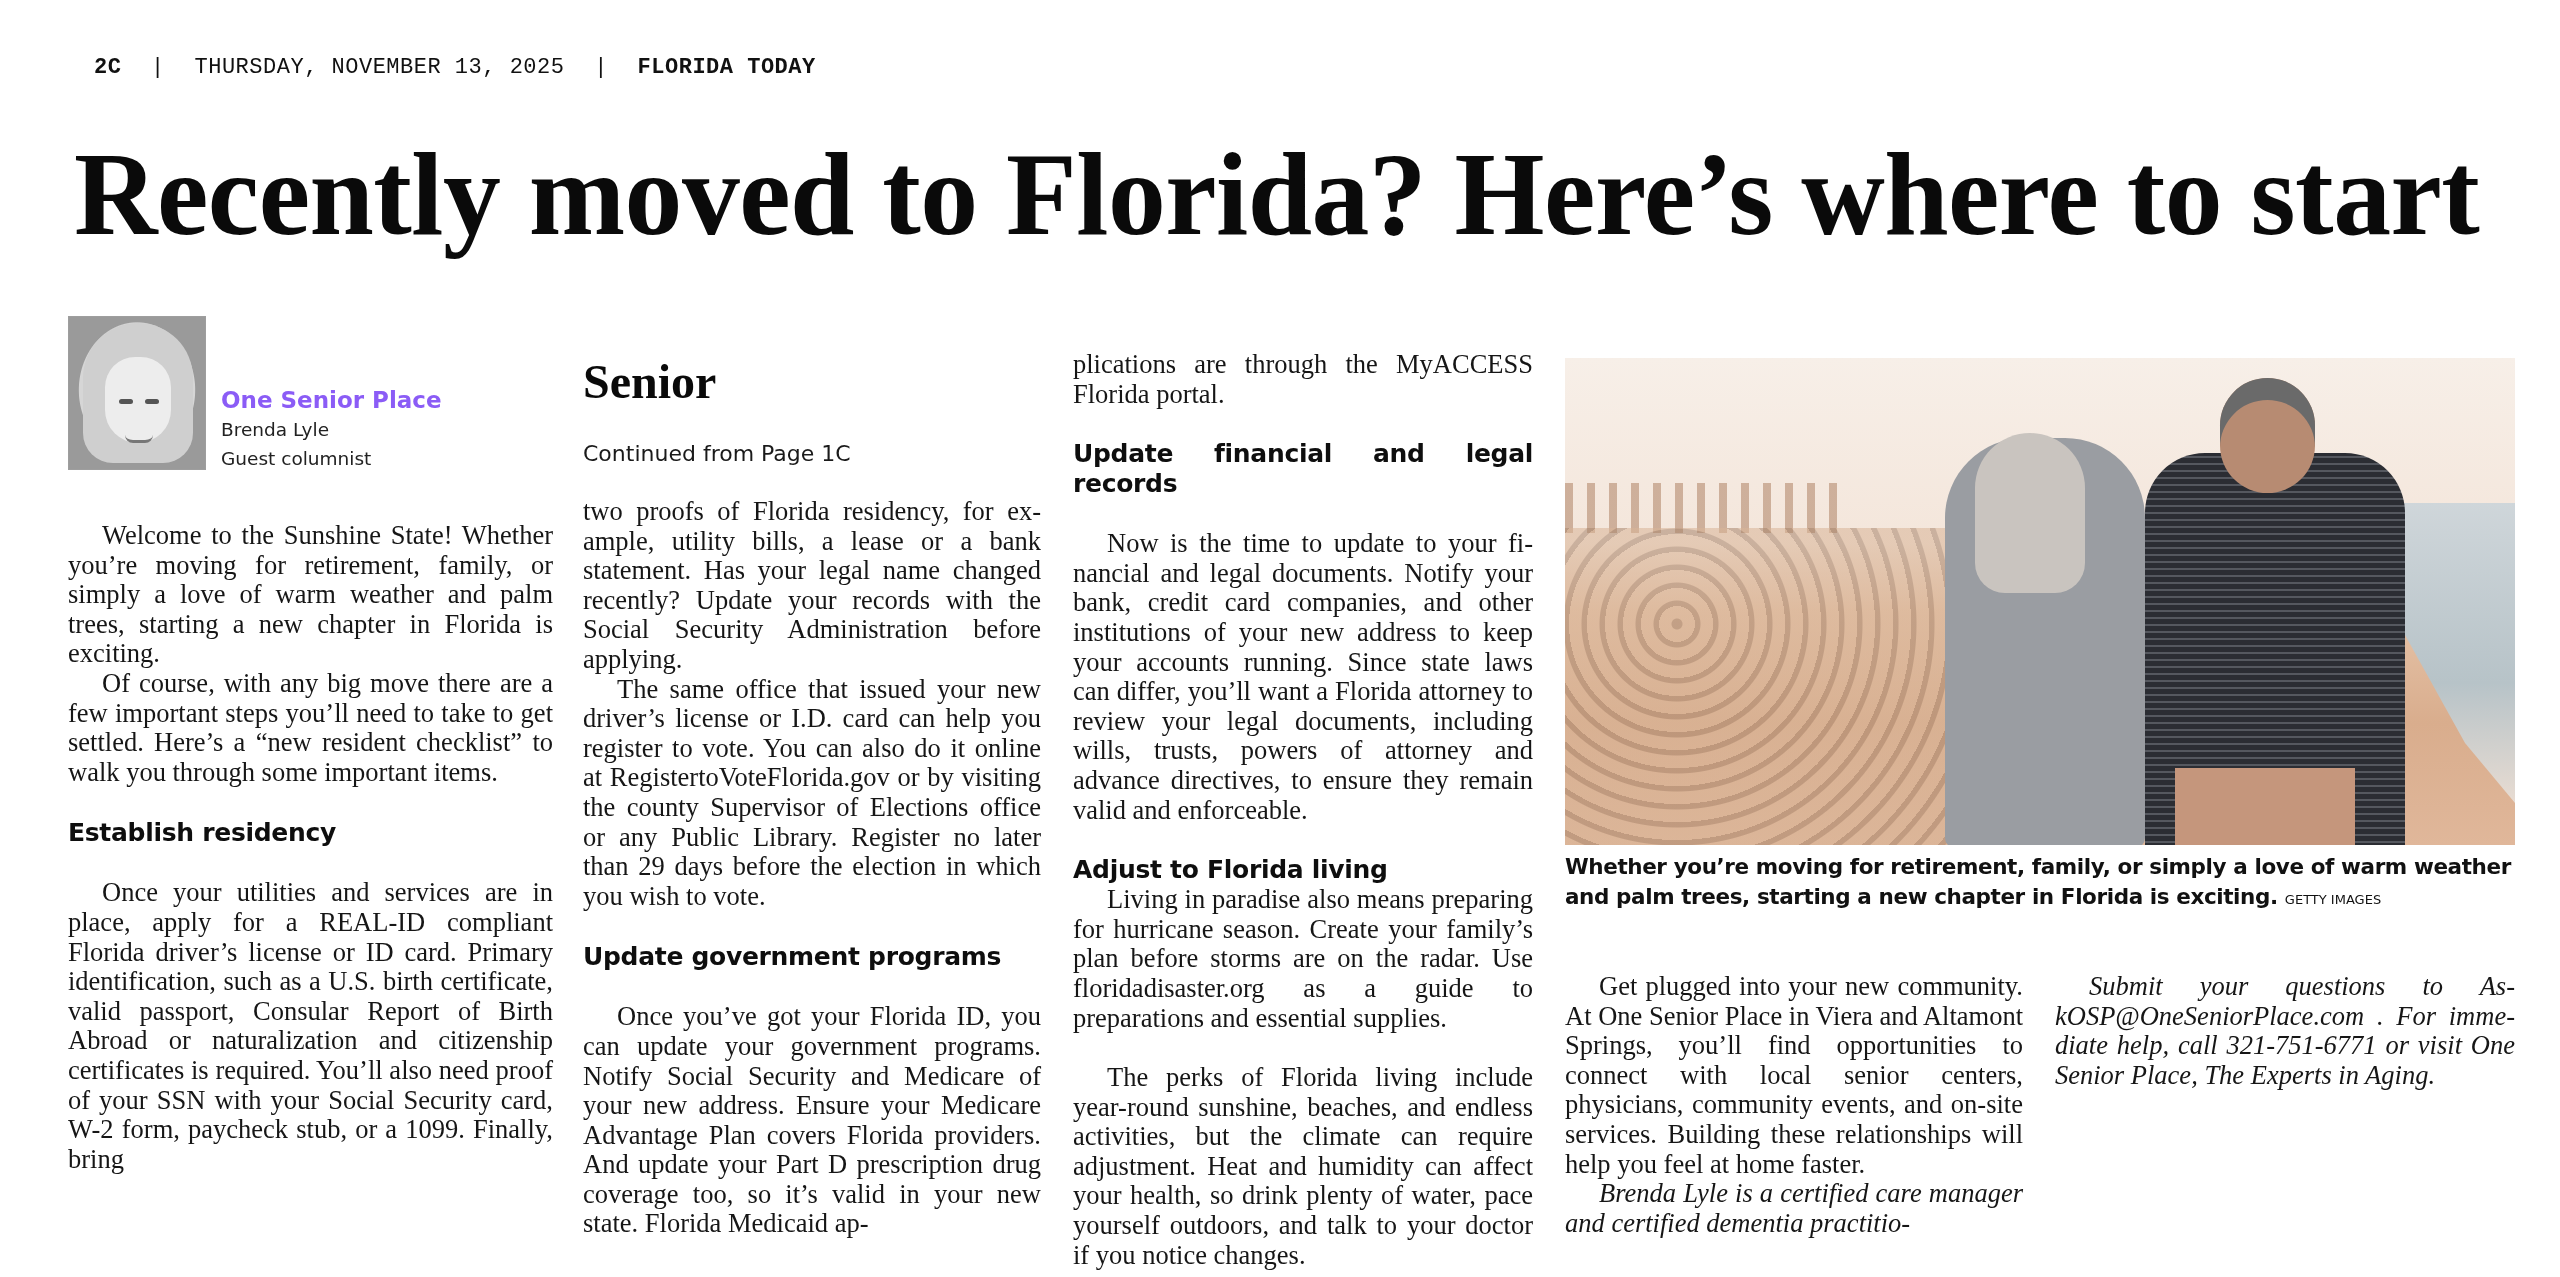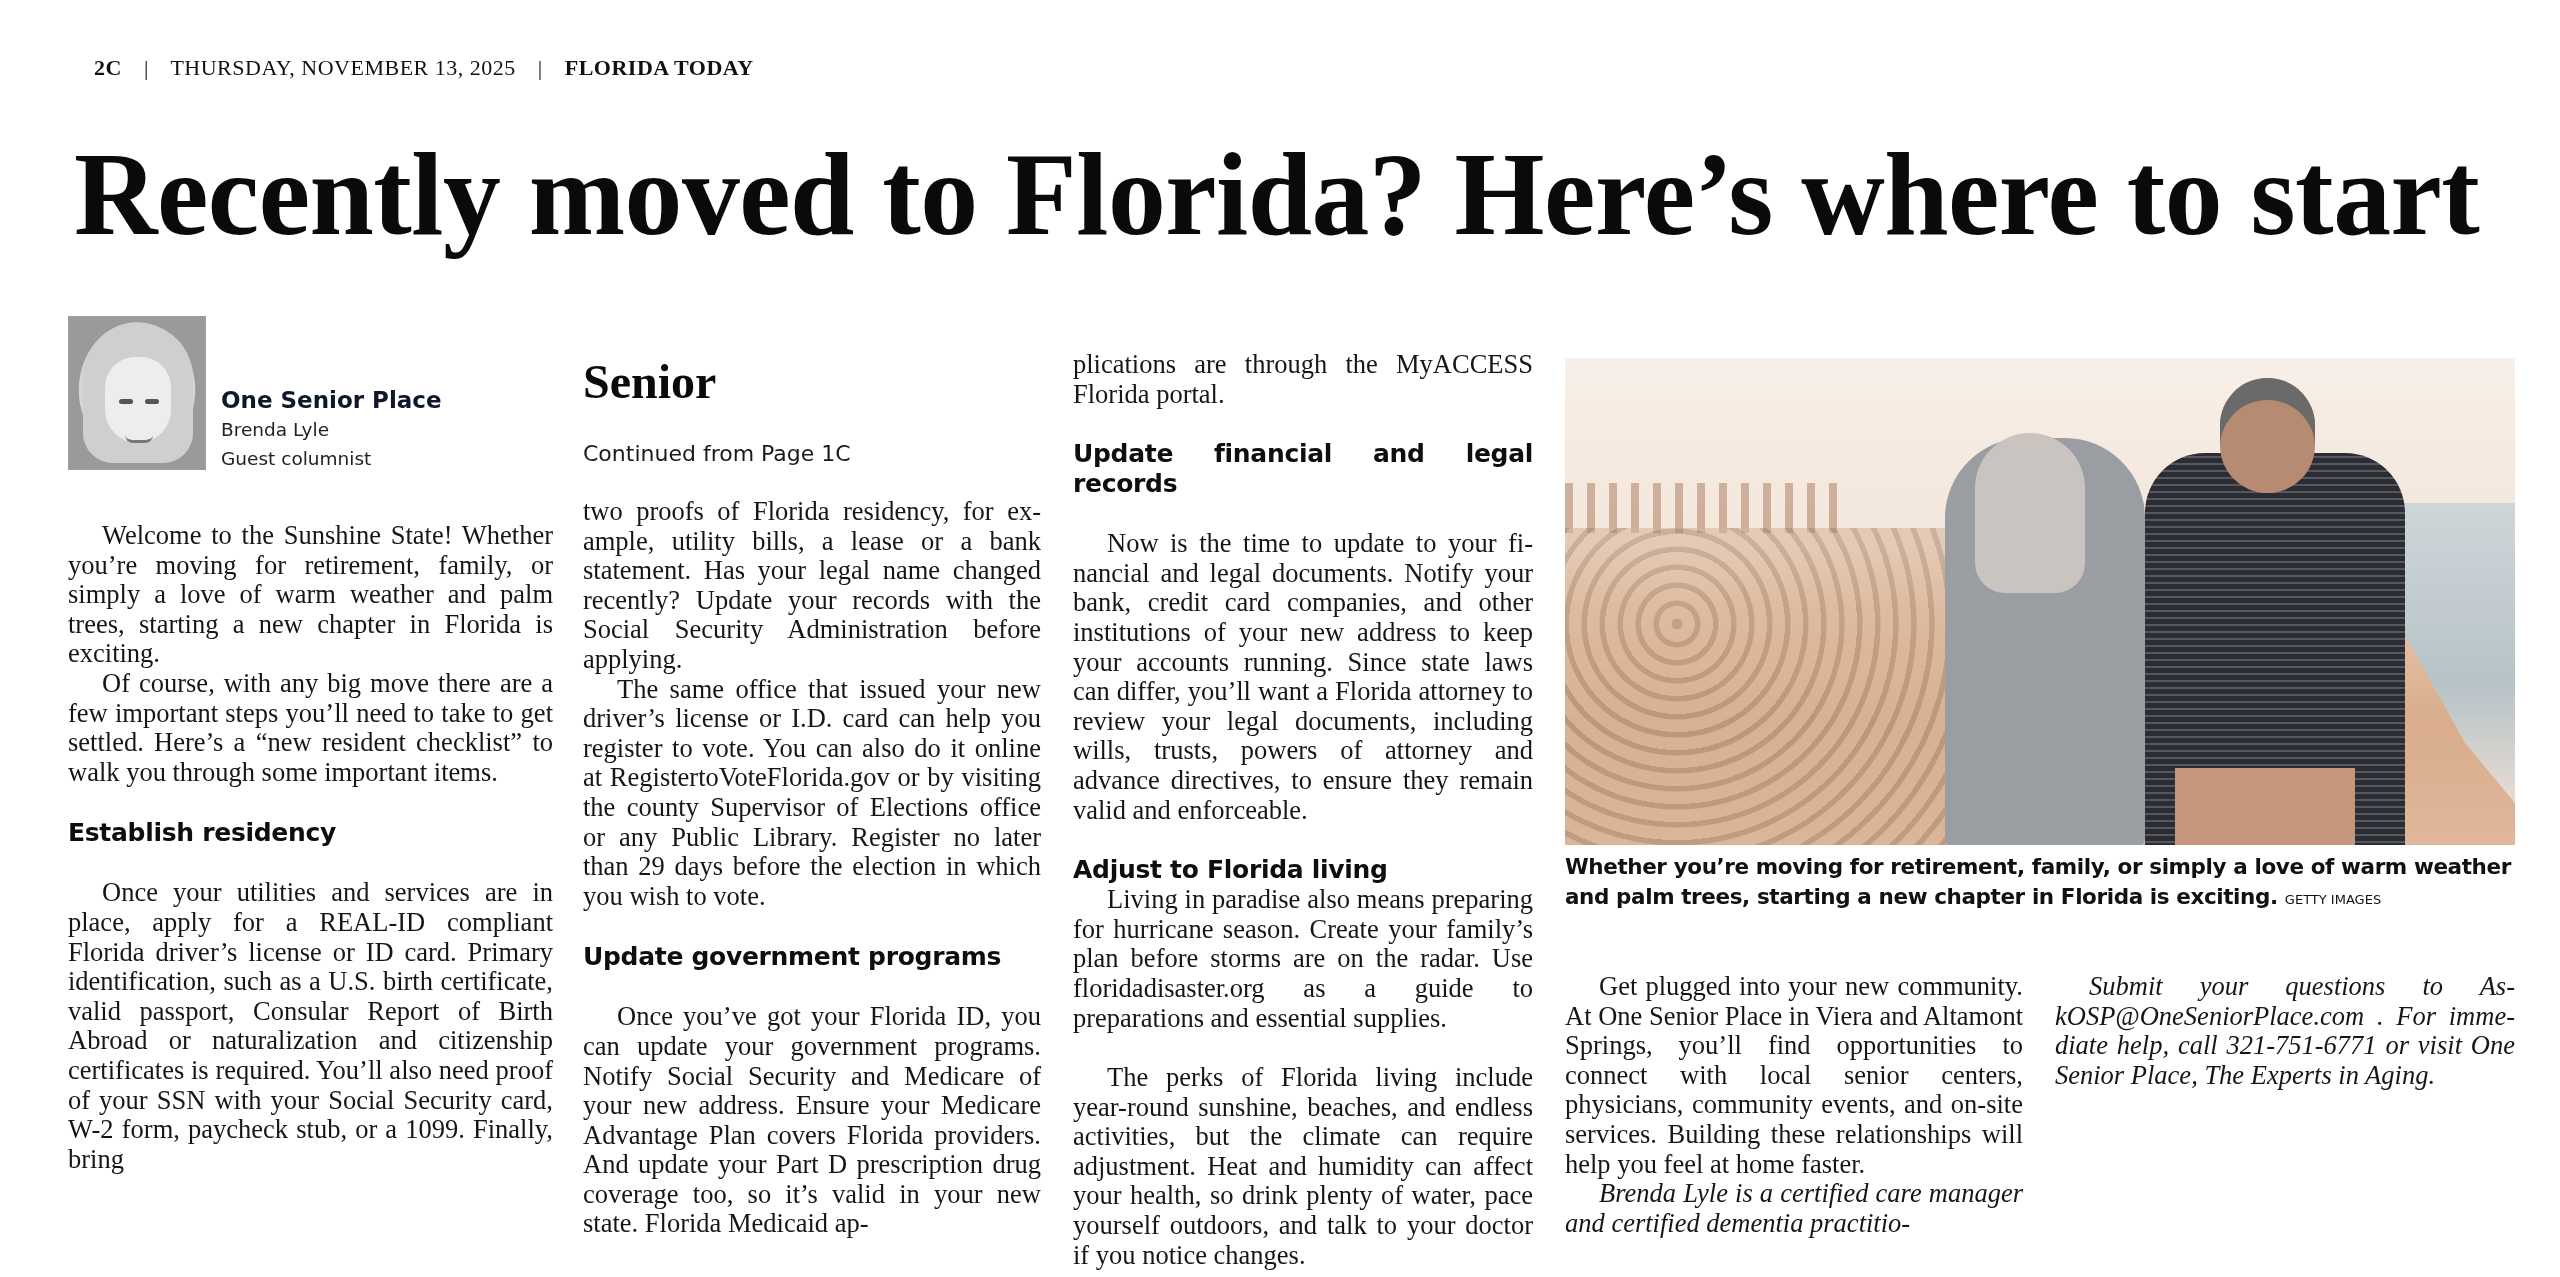--- a/index.html
+++ b/index.html
@@ -1,21 +1,21 @@
 <!DOCTYPE html>
 <html><head>
 <meta charset="utf-8">
 <style>
   * { box-sizing: border-box; margin: 0; padding: 0; }
   html, body { width: 2560px; height: 1277px; background: #ffffff; overflow: hidden; }
   body { position: relative; color: #1a1a1a; font-family: "DejaVu Serif", serif; }
 
   .folio {
     position: absolute; left: 94px; top: 55px;
-    font-family: Liberation Serif, serif; font-size: 22px; letter-spacing: 0.5px;
+    font-family: Liberation Mono, monospace; font-size: 22px; letter-spacing: 0.5px;
     color: #111; white-space: nowrap; text-align: right;
   }
   .folio .pg { font-weight: bold; }
   .folio .sep { margin: 0 16px; }
   .folio .pub { font-weight: bold; }
 
   .headline {
     position: absolute; left: 74px; top: 130px; width: 2440px;
     font-family: "Liberation Serif", serif; font-weight: bold;
     font-size: 118px; line-height: 130px; color: #0a0a0a;
@@ -41,21 +41,21 @@
   .portrait {
     position: absolute; left: 68px; top: 316px; width: 138px; height: 154px;
     background: radial-gradient(ellipse at 50% 48%, #e6e6e6 0 28%, #bdbdbd 29% 42%, #d6d6d6 43% 60%, #9a9a9a 61% 100%);
     border: 1px solid #9e9e9e; overflow: hidden;
   }
   .portrait .hair { position: absolute; left: 14px; top: 6px; width: 110px; height: 140px; border-radius: 55px 55px 30px 30px; background: #cfcfcf; }
   .portrait .face { position: absolute; left: 36px; top: 40px; width: 66px; height: 86px; border-radius: 33px 33px 36px 36px; background: #ededed; }
   .portrait .eye { position: absolute; top: 82px; width: 14px; height: 5px; background: #555; border-radius: 3px; }
   .portrait .mouth { position: absolute; left: 56px; top: 118px; width: 28px; height: 8px; border-bottom: 3px solid #777; border-radius: 0 0 14px 14px; }
   .byline { position: absolute; left: 221px; top: 385px; font-family: "DejaVu Sans", sans-serif; }
-  .byline .org { font-weight: bold; font-size: 23px; line-height: 30px; color: #0f172a; }
+  .byline .org { font-weight: bold; font-size: 23px; line-height: 30px; color: #8b5cf6; }
   .byline .name, .byline .role { font-size: 18.5px; line-height: 29px; color: #222; }
 
   
   .kicker {
     position: absolute; left: 583px; top: 342px;
     font-family: "Liberation Serif", serif; font-weight: bold; font-size: 48px; line-height: 80px; color: #0a0a0a;
   }
   .continued {
     position: absolute; left: 583px; top: 439px;
     font-family: "DejaVu Sans", sans-serif; font-size: 22px; line-height: 30px; color: #1a1a1a;

